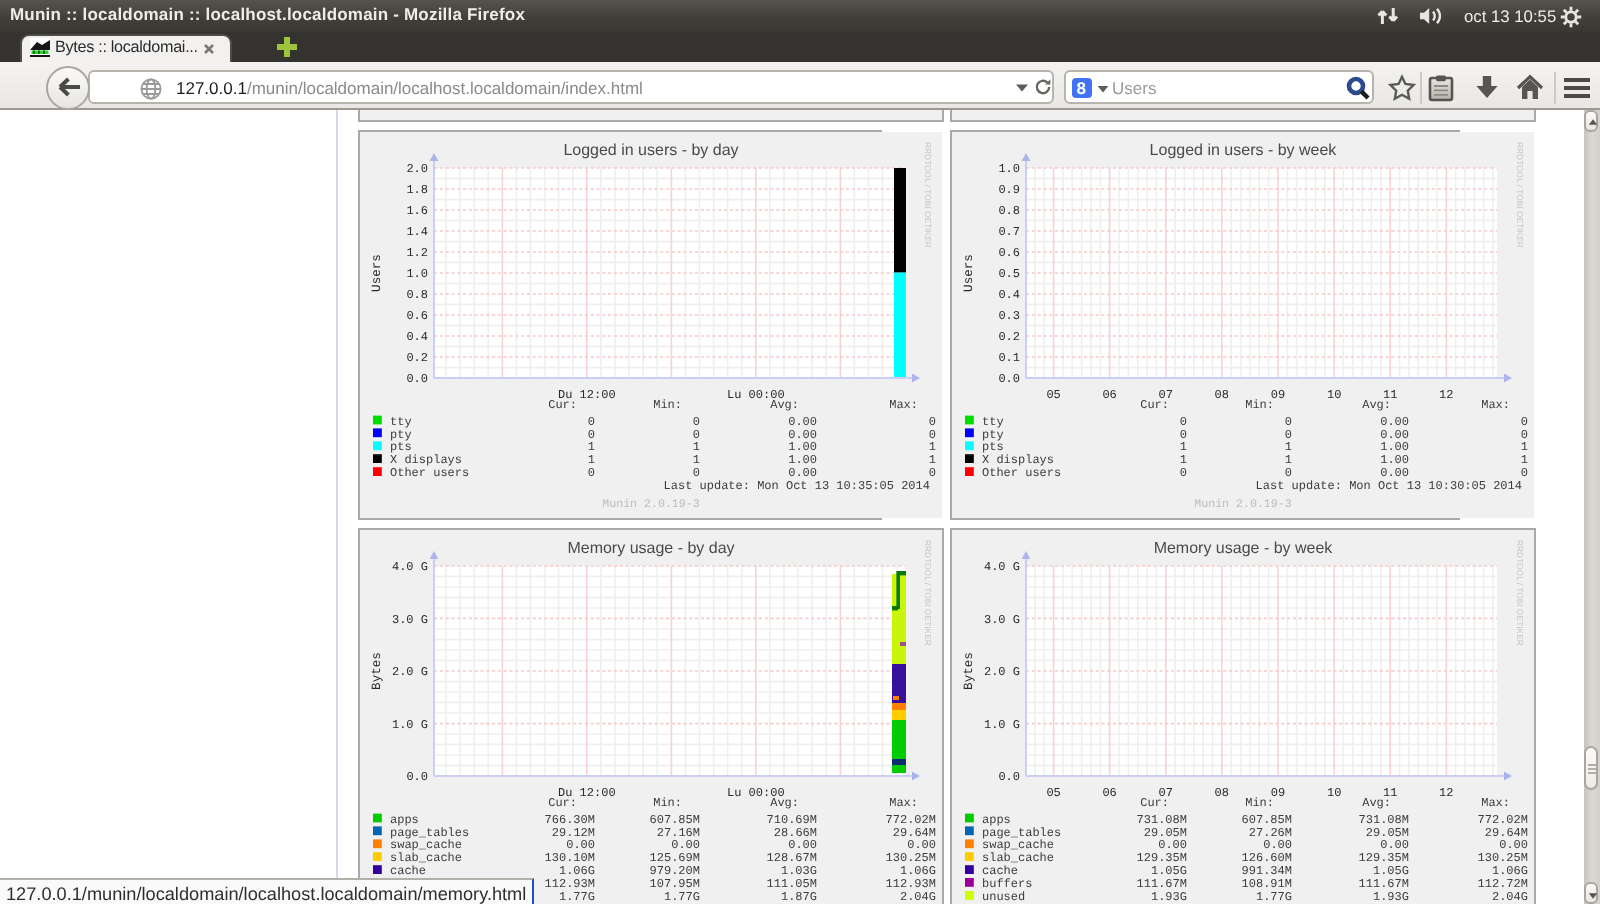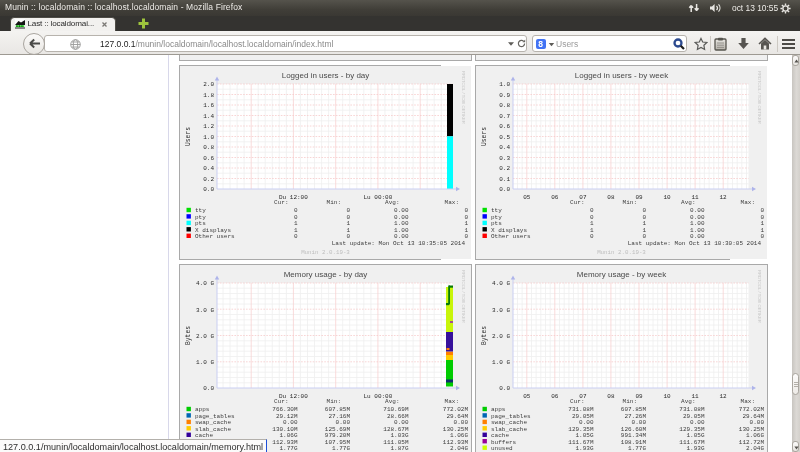--- a/index.html
+++ b/index.html
@@ -1,18 +1,18 @@
 <!DOCTYPE html>
 <html><head><meta charset="utf-8"><style>
 *{margin:0;padding:0;box-sizing:border-box}
 html,body{width:800px;height:452px;overflow:hidden;font-family:"Liberation Sans",sans-serif;background:#fff}
 .abs{position:absolute}
 </style></head><body>
 <div class="abs" style="left:0;top:0;width:800px;height:15.5px;background:linear-gradient(#55534c,#403e38 60%,#3a3833)">
-<div class="abs" style="left:5px;top:2px;font-size:8.5px;font-weight:normal;color:#eeece8;letter-spacing:0.1px">Munin :: localdomain :: localhost.localdomain - Mozilla Firefox</div>
+<div class="abs" style="left:5px;top:2px;font-size:8.5px;font-weight:bold;color:#eeece8;letter-spacing:0.1px">Munin :: localdomain :: localhost.localdomain - Mozilla Firefox</div>
 <svg class="abs" style="left:688px;top:3px" width="12" height="10" viewBox="0 0 12 10">
 <path d="M3.2 9 V2.6 M3.2 2.6 l-1.9 2.2 M3.2 2.6 l1.9 2.2" stroke="#e8e6e2" stroke-width="1.5" fill="none"></path>
 <path d="M8.6 1 V7.4 M8.6 7.4 l-1.9 -2.2 M8.6 7.4 l1.9 -2.2" stroke="#e8e6e2" stroke-width="1.5" fill="none"></path>
 </svg>
 <svg class="abs" style="left:709px;top:3px" width="14" height="10" viewBox="0 0 14 10">
 <path d="M1 3.4 h2 l2.6 -2.4 v8 L3 6.6 H1 z" fill="#e8e6e2"></path>
 <path d="M7.5 2.8 a3.2 3.2 0 0 1 0 4.4 M9.5 1.4 a5.2 5.2 0 0 1 0 7.2" stroke="#e8e6e2" stroke-width="1.2" fill="none"></path>
 </svg>
 <div class="abs" style="left:732px;top:2.8px;font-size:8.4px;color:#eeece8">oct 13 10:55</div>
 <svg class="abs" style="left:780px;top:2.5px" width="11" height="11" viewBox="0 0 11 11">
@@ -26,41 +26,41 @@
 <div class="abs" style="left:10px;top:16.5px;width:106px;height:14.5px;background:#f2f1ef;border-radius:4.5px 4.5px 0 0;border:1px solid #4e4c46;border-bottom:none"></div>
 <svg class="abs" style="left:14.5px;top:19px" width="10" height="9.5" viewBox="0 0 20 19">
 <rect x="0" y="0" width="20" height="19" fill="#fdfdfd"></rect>
 <path d="M0 12 L7 4 L12 7 L20 2 V12 H0 z" fill="#161616"></path>
 <rect x="1.5" y="12.5" width="17" height="3.5" fill="#2ed32e"></rect>
 <rect x="3" y="12.5" width="1.8" height="3.5" fill="#0d650d"></rect>
 <rect x="8" y="12.5" width="1.8" height="3.5" fill="#0d650d"></rect>
 <rect x="13" y="12.5" width="1.8" height="3.5" fill="#0d650d"></rect>
 <rect x="0" y="17" width="20" height="2" fill="#161616"></rect>
 </svg>
-<div class="abs" style="left:27.5px;top:18.5px;font-size:8.1px;letter-spacing:-0.15px;color:#2b2b2b">Last :: localdomai...</div>
+<div class="abs" style="left:27.5px;top:18.5px;font-size:8.1px;letter-spacing:-0.15px;color:#2b2b2b">Bytes :: localdomai...</div>
 <svg class="abs" style="left:101px;top:21px" width="7" height="7" viewBox="0 0 7 7">
 <path d="M1.5 1.5 L5.5 5.5 M5.5 1.5 L1.5 5.5" stroke="#7b7975" stroke-width="1.3"></path>
 </svg>
 <svg class="abs" style="left:137.5px;top:18px" width="11" height="11" viewBox="0 0 11 11">
 <path d="M4 0.5 h3 v3.5 h3.5 v3 H7 v3.5 H4 V7 H0.5 V4 H4 z" fill="#9ec43d"></path>
 </svg>
 <div class="abs" style="left:0;top:31px;width:800px;height:23.5px;background:linear-gradient(#f4f3f1,#e9e7e4);border-bottom:1px solid #9d9992"></div>
 <div class="abs" style="left:44px;top:35px;width:483px;height:16.5px;background:#fff;border:1px solid #b7b3ad;border-radius:3px"></div>
 <div class="abs" style="left:23px;top:32.5px;width:22px;height:22px;background:linear-gradient(#fbfaf9,#e8e6e2);border:1px solid #a9a59f;border-radius:50%"></div>
 <svg class="abs" style="left:27px;top:38px" width="14" height="11" viewBox="0 0 14 11">
 <path d="M13 5.5 H3 M3 5.5 l4.2 -4 M3 5.5 l4.2 4" stroke="#4a4a48" stroke-width="2" fill="none"></path>
 </svg>
 <svg class="abs" style="left:70px;top:38.5px" width="11" height="11" viewBox="0 0 11 11">
 <g stroke="#9a9a98" stroke-width="0.9" fill="none">
 <circle cx="5.5" cy="5.5" r="4.8"></circle>
 <ellipse cx="5.5" cy="5.5" rx="2.2" ry="4.8"></ellipse>
 <path d="M0.7 5.5 h9.6 M1.5 3 h8 M1.5 8 h8"></path>
 </g>
   </svg>
-<div class="abs" style="left:100px;top:39px;font-size:8.5px;color:#8a8a8a"><span style="color:#1c1c1c">127.0.0.1</span>/munin/localdomain/localhost.localdomain/index.html</div>
+<div class="abs" style="left:88px;top:39px;font-size:8.5px;color:#8a8a8a"><span style="color:#1c1c1c">127.0.0.1</span>/munin/localdomain/localhost.localdomain/index.html</div>
 <svg class="abs" style="left:506.5px;top:41px" width="8" height="6" viewBox="0 0 8 6">
     <path d="M1 1.2 L4 4.8 L7 1.2 z" fill="#5e5c58"></path>
   </svg>
 <svg class="abs" style="left:516.5px;top:39px" width="9" height="9" viewBox="0 0 9 9">
 <path d="M7.6 4.5 a3.1 3.1 0 1 1 -0.9 -2.2" stroke="#676560" stroke-width="1.2" fill="none"></path>
 <path d="M8.2 0.6 v2.6 h-2.6 z" fill="#676560"></path>
 </svg>
 <div class="abs" style="left:532px;top:35px;width:155px;height:16.5px;background:#fff;border:1px solid #b7b3ad;border-radius:3px"></div>
 <div class="abs" style="left:536px;top:38.5px;width:10px;height:10px;background:#4273f4;border-radius:2px"></div>
 <div class="abs" style="left:538.2px;top:39px;font-size:8.5px;font-weight:bold;color:#fff">8</div>

